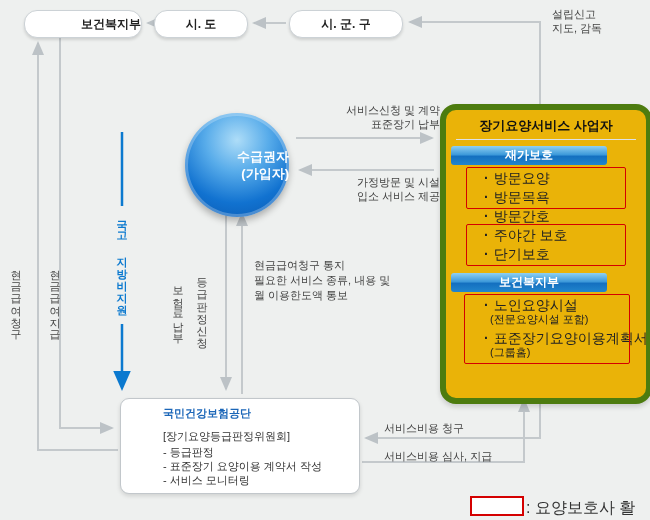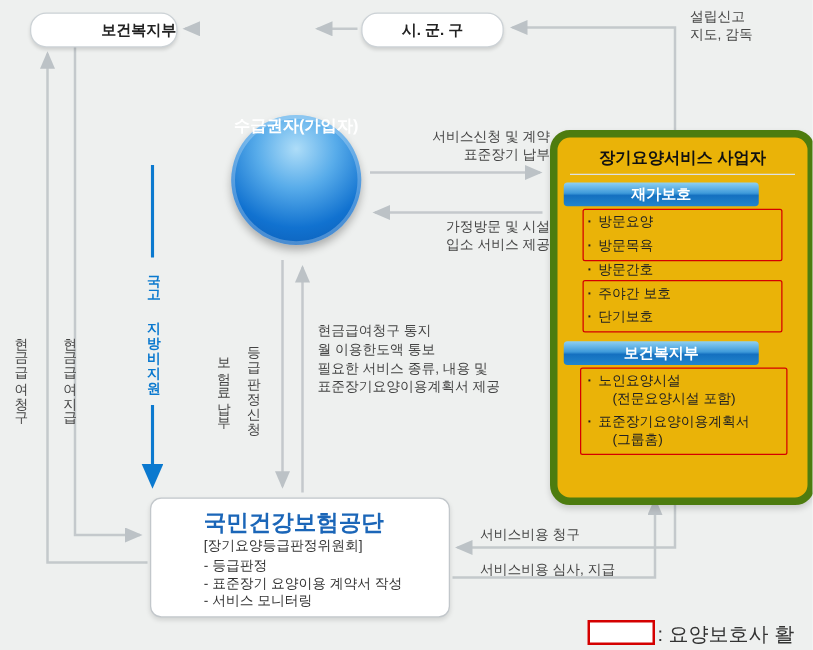--- a/index.html
+++ b/index.html
@@ -21,52 +21,52 @@
   }
   .lbl{position:absolute;z-index:2;font-size:11px;line-height:14px;color:#444;}
   .lbl.center{text-align:right;}
   .vtext{
     position:absolute;z-index:2;font-size:11px;color:#444;
     writing-mode:vertical-rl;text-orientation:upright;letter-spacing:1px;
   }
   .vtext.blue{color:#0b79cf;font-weight:700;}
 
   .circle{
-    position:absolute;left:185px;top:92px;width:104px;height:104px;z-index:2;
+    position:absolute;left:185px;top:113px;width:104px;height:104px;z-index:2;
     border-radius:50%;
     background:radial-gradient(circle at 50% 26%,#aeddf8 0%,#58acea 34%,#1172d0 68%,#0a57ae 100%);
     box-shadow:0 4px 7px rgba(0,0,0,.28), inset 0 0 0 3px rgba(255,255,255,.25);
-    display:flex;flex-direction:row;align-items:flex-start;justify-content:center;
+    display:flex;flex-direction:column;align-items:flex-end;justify-content:center;
     color:#fff;font-size:13px;font-weight:700;line-height:17px;text-align:center;
   }
 
   .provider{
     position:absolute;left:440px;top:104px;width:200px;height:288px;z-index:2;
     background:#eab308;border:6px solid #4d7c0f;border-radius:16px;
     box-shadow:0 3px 5px rgba(0,0,0,.15);
   }
   .p-title{position:absolute;top:7px;left:0;width:100%;text-align:center;
     font-size:13px;font-weight:700;color:#111;}
   .p-div{position:absolute;top:29px;left:10px;right:10px;height:1px;background:#dde1e4;}
   .sec-header{
     position:absolute;left:5px;width:156px;height:19px;line-height:19px;
     text-align:center;color:#fff;font-size:12px;font-weight:700;border-radius:3px;
     background:linear-gradient(180deg,#8fd0f2 0%,#3e9ada 45%,#1470c0 55%,#2185cc 100%);
   }
-  .p-item{position:absolute;left:24px;height:19px;line-height:19px;font-size:11px;color:#222;white-space:nowrap;}
+  .p-item{position:absolute;left:38px;height:19px;line-height:19px;font-size:14px;color:#222;white-space:nowrap;}
   .p-item .dot{font-weight:700;margin-right:5px;}
   .p-sub{position:absolute;left:44px;height:15px;line-height:15px;font-size:11px;color:#222;white-space:nowrap;}
   .redbox{position:absolute;border:1.5px solid #d40000;border-radius:2px;z-index:3;}
 
   .nhis{
     position:absolute;left:120px;top:398px;width:238px;height:94px;z-index:2;
     background:#fff;border:1px solid #c2c7cb;border-radius:9px;
     box-shadow:0 2px 4px rgba(0,0,0,.13);
   }
-  .nhis-title{position:absolute;left:42px;top:7px;font-size:18px;font-weight:700;color:#1b66b8;}
+  .nhis-title{position:absolute;left:42px;top:7px;font-size:11px;font-weight:700;color:#1b66b8;}
   .nhis-line{position:absolute;left:42px;font-size:11px;color:#333;white-space:nowrap;}
 
   .legend-swatch{
     position:absolute;left:470px;top:496px;width:50px;height:16px;z-index:2;
     background:#fff;border:2px solid #d40000;
   }
   .legend-label{position:absolute;left:526px;top:498px;z-index:2;font-size:16px;color:#333;}
 </style>
 </head>
 <body>
@@ -93,20 +93,23 @@
     <path class="g" d="M242,394 V214" marker-end="url(#mg)"></path>
     <path class="g" d="M540,392 V438 H366" marker-end="url(#mg)"></path>
     <path class="g" d="M362,462 H524 V400" marker-end="url(#mg)"></path>
     <path class="b" d="M122,132 V206"></path>
     <path class="b" d="M122,324 V386" marker-end="url(#mb)"></path>
   </svg>
 
   <div class="pill" style="left:24px;width:116px;text-align:right;">
     <span>보건복지부</span>
   </div>
+  <div class="pill" style="left:154px;width:92px;">
+    <span>시. 도</span>
+  </div>
   <div class="pill" style="left:289px;width:112px;">
     <span>시. 군. 구</span>
   </div>
   <div class="lbl" style="left:552px;top:7px;">
     <div>설립신고</div>
     <div>지도, 감독</div>
   </div>
 
   <div class="circle">
     <div>수급권자</div>
@@ -123,23 +126,22 @@
   </div>
 
   <div class="vtext" style="left:8px;top:262px;">현금급여청구</div>
   <div class="vtext" style="left:47px;top:262px;">현금급여지급</div>
   <div class="vtext blue" style="left:114px;top:212px;">국고 지방비지원</div>
   <div class="vtext" style="left:170px;top:278px;">보험료납부</div>
   <div class="vtext" style="left:194px;top:270px;">등급판정신청</div>
 
   <div class="lbl" style="left:254px;top:258px;line-height:15px;">
     <div>현금급여청구 통지</div>
+    <div>필요한 서비스 종류, 내용 및</div>
     <div>월 이용한도액 통보</div>
-    <div>필요한 서비스 종류, 내용 및</div>
-    <div>표준장기요양이용계획서 제공</div>
   </div>
 
   <div class="provider">
     <div class="p-title">장기요양서비스 사업자</div>
     <div class="p-div"></div>
 
     <div class="sec-header" style="top:36px;">재가보호</div>
     <div class="p-item" style="top:59px;"><span class="dot">·</span><span>방문요양</span></div>
     <div class="p-item" style="top:78px;"><span class="dot">·</span><span>방문목욕</span></div>
     <div class="p-item" style="top:97px;"><span class="dot">·</span><span>방문간호</span></div>

